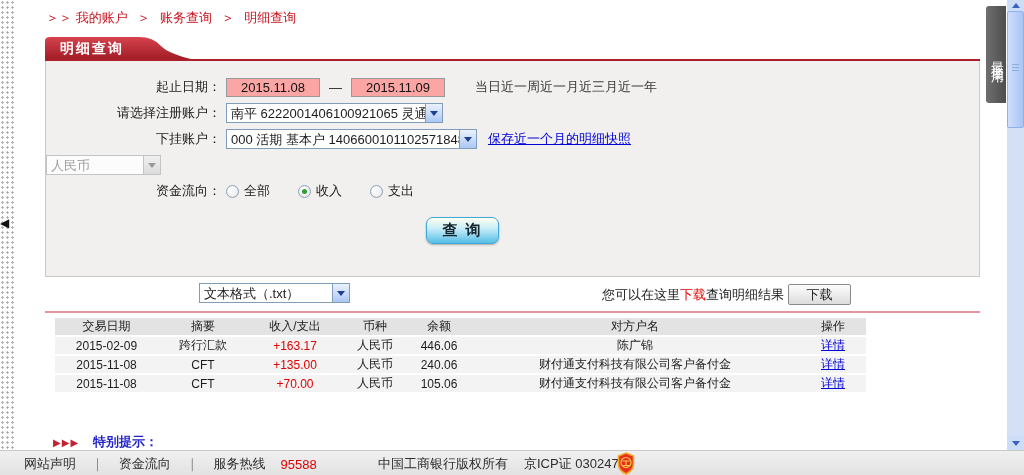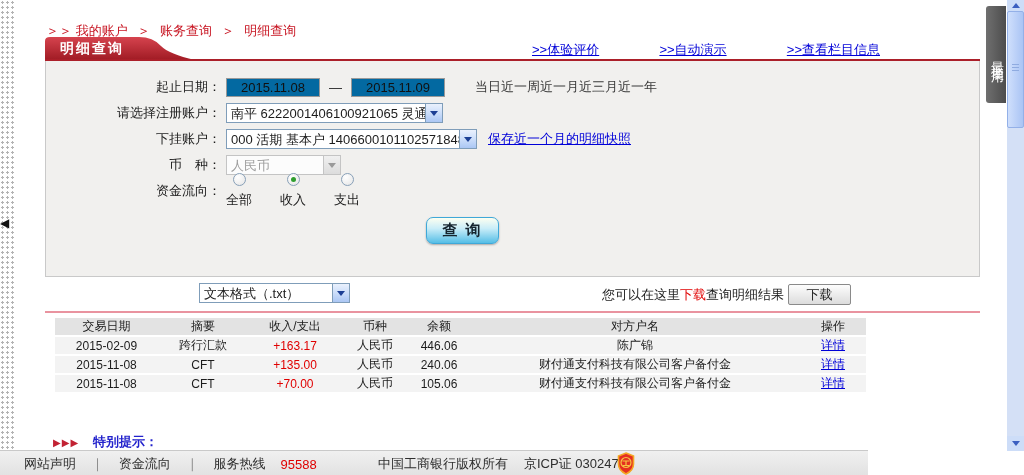--- a/index.html
+++ b/index.html
@@ -5,21 +5,21 @@
   * { margin:0; padding:0; box-sizing:border-box; }
   body { font-family:"Liberation Sans","DejaVu Sans",sans-serif; }
   .screen { position:relative; width:1024px; height:475px; background:#ffffff; overflow:hidden; font-family:"Liberation Sans","DejaVu Sans",sans-serif; }
 
   .dot-strip { position:absolute; left:0; top:0; width:14px; height:451px;
     background-color:#fff;
     background-image:radial-gradient(circle,#b3b3b3 1.1px, transparent 1.4px);
     background-size:5px 5px; }
   .collapse-arrow { position:absolute; left:0; top:215px; width:13px; height:16px; font-size:12px; line-height:16px; color:#111; cursor:pointer; }
 
-  .breadcrumb { position:absolute; left:46px; top:22px; font-size:13px; color:#c81623; white-space:nowrap; }
+  .breadcrumb { position:absolute; left:46px; top:9px; font-size:13px; color:#c81623; white-space:nowrap; }
   .breadcrumb a { color:#c81623; text-decoration:none; cursor:pointer; }
   .breadcrumb .sep { margin:0 6px; }
 
   .top-links { position:absolute; left:532px; top:41px; width:348px; display:flex; justify-content:space-between; font-size:13px; white-space:nowrap; }
   .top-links a { color:#0000d8; text-decoration:underline; cursor:pointer; }
 
   .recent-tab { position:absolute; left:986px; top:6px; width:20px; height:97px;
     background:linear-gradient(90deg,#6f6f6f,#4d4d4d); color:#fff; font-size:13px;
     writing-mode:vertical-rl; text-orientation:upright; text-align:center; letter-spacing:3px;
     border-radius:3px 0 0 3px; padding-top:4px; }
@@ -37,41 +37,41 @@
     background:repeating-linear-gradient(180deg,#8fabe0 0 1px, transparent 1px 3px); }
 
   .red-tab { position:absolute; left:45px; top:37px; width:150px; height:23px; }
   .red-tab svg { position:absolute; left:0; top:0; }
   .red-tab .tab-label { position:absolute; left:15px; top:3px; color:#fff; font-size:14px; font-weight:bold; letter-spacing:2px; white-space:nowrap; }
   .red-line { position:absolute; left:45px; top:59px; width:935px; height:2px; background:#ab1f29; }
 
   .panel { position:absolute; left:45px; top:61px; width:935px; height:216px; background:#f1f0ee; border:1px solid #c9c9c9; border-top:none;padding-left:15px; }
   .f-row { position:absolute; left:0; width:100%; height:20px; display:flex; align-items:center; font-size:13px; color:#1c1c1c; white-space:nowrap; }
   .f-label { width:180px; text-align:right; padding-right:5px; flex:none; }
-  .txt-input { height:19px; border:1px solid #999; background:#0369a1; text-align:center; font-size:13px; font-family:"Liberation Sans","DejaVu Sans",sans-serif; color:#111; }
+  .txt-input { height:19px; border:1px solid #999; background:#fca5a5; text-align:center; font-size:13px; font-family:"Liberation Sans","DejaVu Sans",sans-serif; color:#111; }
   .date-input { width:94px; }
   .dash { margin:0 9px; }
   .quick-links { display:flex; margin-left:30px; }
   .quick-links a { color:#3a3a3a; text-decoration:none; cursor:pointer; }
 
   .sel { height:20px; background:#fff; border:1px solid #7f9db9; display:flex; align-items:stretch; cursor:pointer; }
   .sel-val { flex:1; padding:1px 4px 0 4px; font-size:13px; overflow:hidden; white-space:nowrap; }
   .sel-btn { width:17px; flex:none; display:flex; align-items:center; justify-content:center;
     background:linear-gradient(180deg,#eaf1fd,#cfe0fa 45%,#abc7f4); border-left:1px solid #7f9db9; }
   .sel-arrow { width:0; height:0; border-left:4px solid transparent; border-right:4px solid transparent; border-top:5px solid #1c3f94; }
   .sel.disabled { border-color:#c4c4c4; cursor:default; background:#fcfcfc; }
   .sel.disabled .sel-val { color:#9d9d9d; }
   .sel.disabled .sel-btn { background:linear-gradient(180deg,#f0f0f0,#dcdcdc); border-left-color:#c4c4c4; }
   .sel.disabled .sel-arrow { border-top-color:#9a9a9a; }
 
   .snap-link, .detail-link { color:#0000d8; text-decoration:underline; cursor:pointer; }
   .snap-link { margin-left:11px; }
 
   .radio-group { display:flex; align-items:center; gap:28px; }
-  .radio-opt { display:flex; align-items:center; gap:5px; cursor:pointer;flex-direction:column; }
+  .radio-opt { display:flex; align-items:center; gap:5px; cursor:pointer; }
   .radio { width:13px; height:13px; border-radius:50%; border:1px solid #88a0b8; background:radial-gradient(circle at 35% 30%,#ffffff,#e4e4e4); position:relative; flex:none; }
   .radio.checked::after { content:""; position:absolute; left:3px; top:3px; width:5px; height:5px; border-radius:50%; background:#2f9e2f; }
 
   .query-btn { position:absolute; left:380px; top:156px; width:73px; height:27px;
     border:1px solid #3fa8d8; border-radius:7px;
     background:linear-gradient(180deg,#fdfff1 0%,#c9edf8 42%,#55bee6 100%);
     box-shadow:0 1px 2px rgba(0,0,0,.3);
     font-size:15px; font-weight:bold; color:#15242e; letter-spacing:2px; cursor:pointer;
     font-family:"Liberation Sans","DejaVu Sans",sans-serif; }
 
@@ -87,21 +87,21 @@
 
   .detail-table { position:absolute; left:55px; top:316px; width:811px; border-collapse:separate; border-spacing:0 2px; font-size:12px; color:#1c1c1c; table-layout:fixed; }
   .detail-table th { background:#e3e3e3; font-weight:normal; height:16px; text-align:center; white-space:nowrap; overflow:hidden; }
   .detail-table td { background:#f3f3f3; height:16px; text-align:center; white-space:nowrap; overflow:hidden; }
   .amt { color:#e00000; }
 
   .notice { position:absolute; left:53px; top:433px; display:flex; align-items:center; font-size:13px; white-space:nowrap; }
   .notice-arrows { color:#c22233; font-size:10px; letter-spacing:1px; }
   .notice-label { color:#2222cc; font-weight:bold; margin-left:14px; }
 
-  .footer { position:absolute; left:0; top:450px; width:868px; height:25px;
+  .footer { position:absolute; left:0; top:450px; width:1024px; height:25px;
     background:linear-gradient(180deg,#f0f0f0,#e2e2e2); border-top:1px solid #c9c9c9; font-size:13px; color:#2e2e2e;text-align:right; }
   .footer-left { position:absolute; left:24px; top:4px; display:flex; gap:15px; align-items:center; white-space:nowrap; }
   .footer-left a { color:#2e2e2e; text-decoration:none; cursor:pointer; }
   .footer-sep { color:#777; }
   .hotline-num { color:#e00000; }
   .footer-center { position:absolute; left:378px; top:4px; white-space:nowrap; }
   .footer-center .gap { display:inline-block; width:16px; }
   .badge { position:absolute; left:617px; top:1px; }
 </style>
 </head>
@@ -114,25 +114,20 @@
 
   <div class="breadcrumb">
     <span>＞＞</span>
     <a>我的账户</a>
     <span class="sep">＞</span>
     <a>账务查询</a>
     <span class="sep">＞</span>
     <a>明细查询</a>
   </div>
 
-  <div class="top-links">
-    <a>&gt;&gt;体验评价</a>
-    <a>&gt;&gt;自动演示</a>
-    <a>&gt;&gt;查看栏目信息</a>
-  </div>
 
   <div class="recent-tab">最近使用</div>
 
   <div class="scrollbar">
     <div class="sb-btn sb-up">
         <span class="sb-chevron"></span>
       </div>
     <div class="sb-thumb"></div>
     <div class="sb-btn sb-down">
         <span class="sb-chevron"></span>
@@ -184,21 +179,20 @@
       <div class="sel" style="width:251px;">
         <span class="sel-val">000 活期 基本户 1406600101102571848</span>
         <span class="sel-btn">
             <span class="sel-arrow"></span>
           </span>
       </div>
       <a class="snap-link">保存近一个月的明细快照</a>
     </div>
 
     <div class="f-row" style="top:94px;">
-      <span class="f-label">币　种：</span>
       <div class="sel disabled" style="width:115px;">
         <span class="sel-val">人民币</span>
         <span class="sel-btn">
             <span class="sel-arrow"></span>
           </span>
       </div>
     </div>
 
     <div class="f-row" style="top:120px;">
       <span class="f-label">资金流向：</span>

